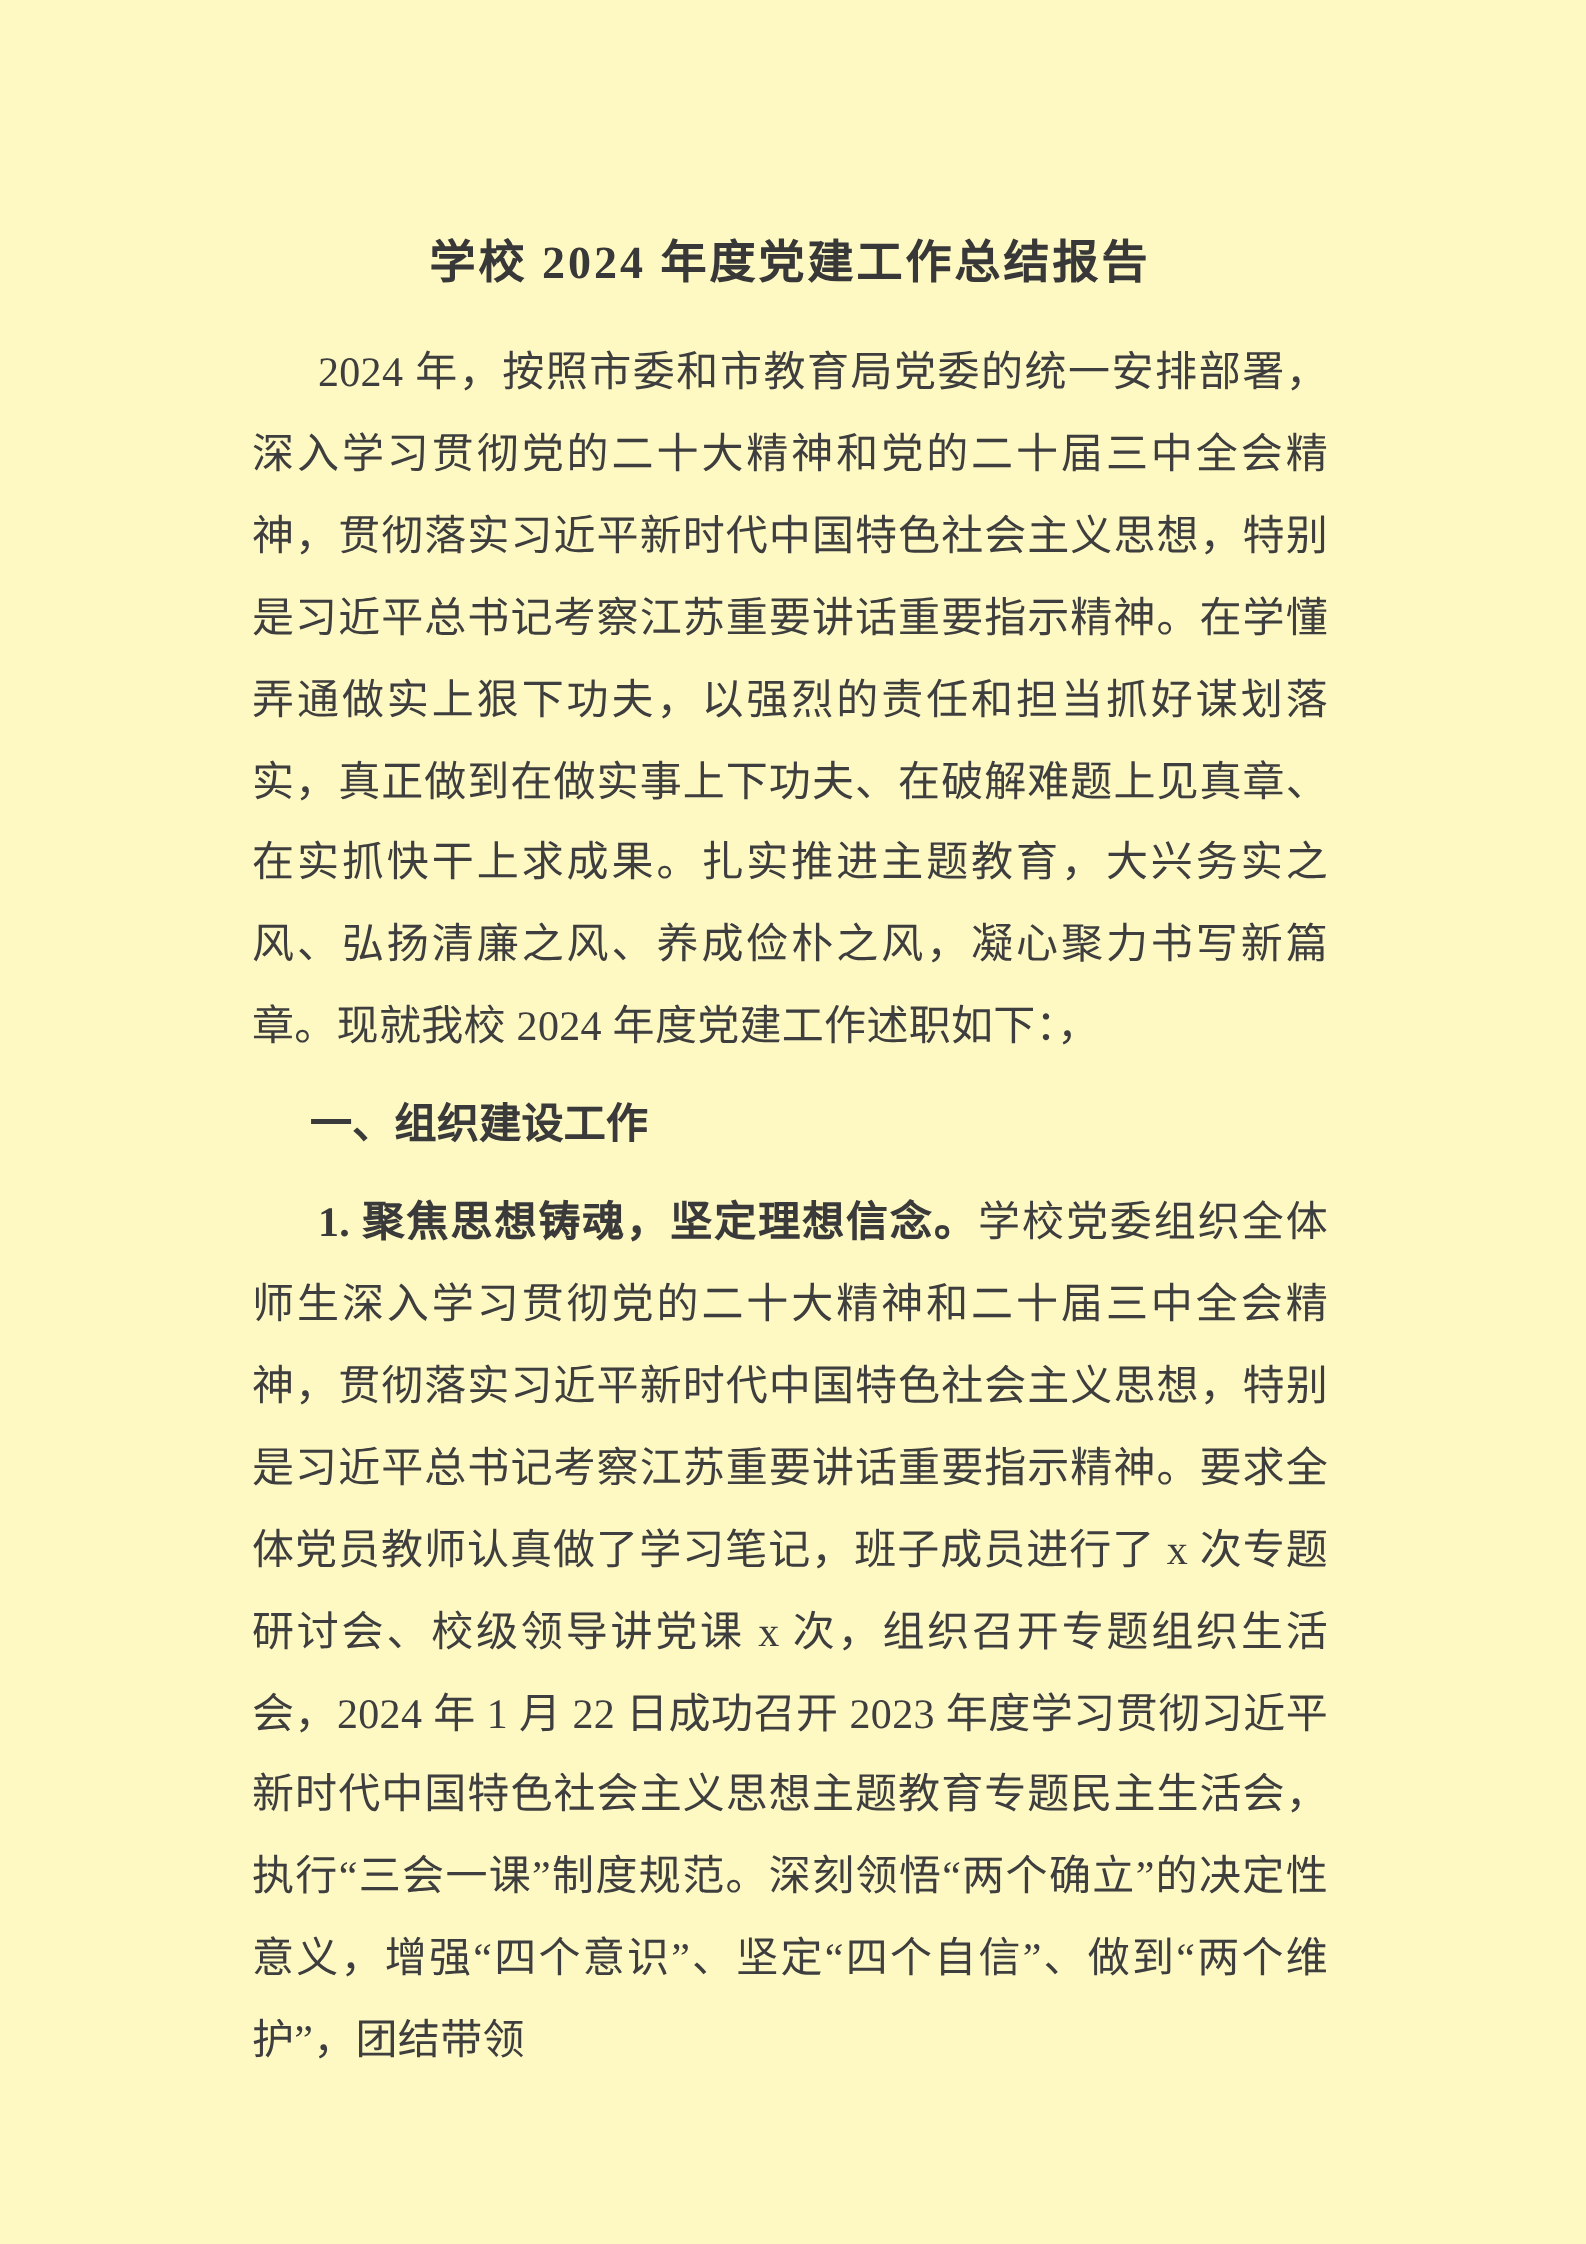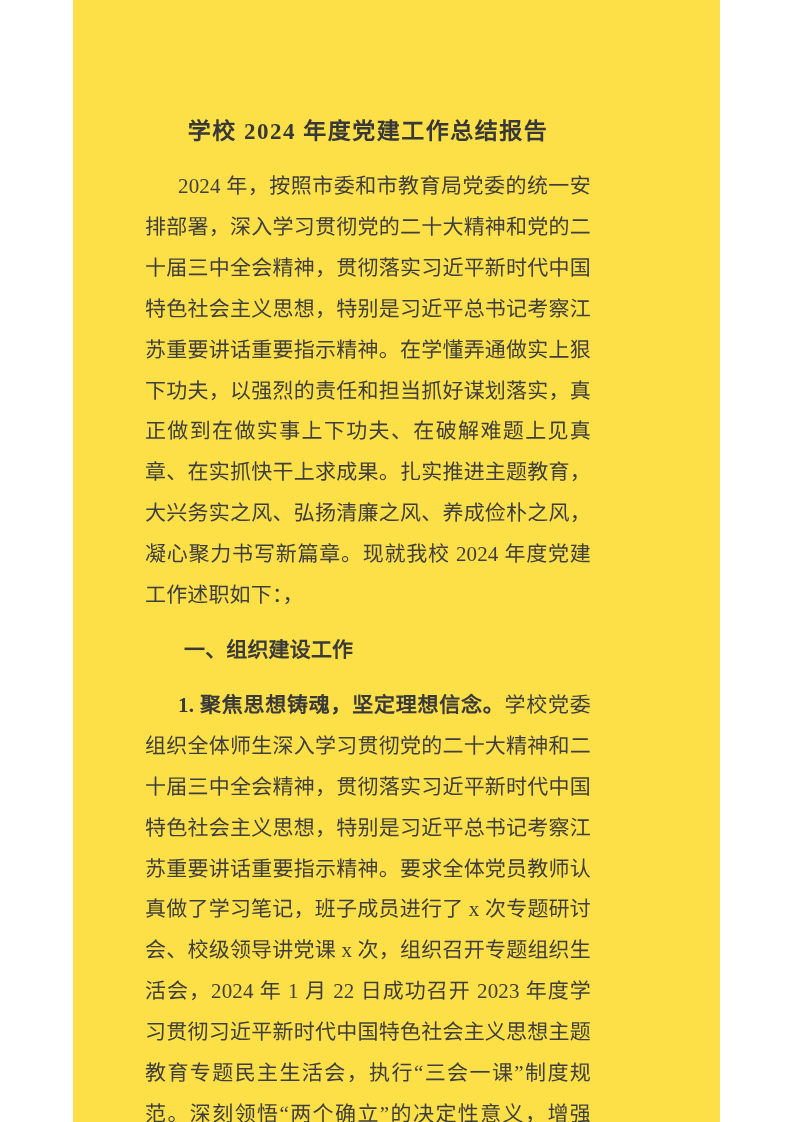--- a/index.html
+++ b/index.html
@@ -2,26 +2,26 @@
 <html lang="zh-CN"><head>
 <meta charset="utf-8">
 <style>
   html, body {
     margin: 0;
     padding: 0;
     background: #ffffff;
   }
   .page {
     position: relative;
-    width: 647px;
+    width: 793px;
     height: 1122px;
     margin: 0 auto;
-    background: #fde047;
+    background: #fef9c3;
     box-sizing: border-box;
-    padding: 111px 121px 0 64px;
+    padding: 111px 121px 0 118px;
     font-family: "Liberation Serif", "DejaVu Serif", serif;
     color: #3e3e3e;
     overflow: hidden;
   }
   .doc-title {
     margin: 0 0 13px 0;
     font-size: 23px;
     font-weight: bold;
     line-height: 42px;
     text-align: center;
@@ -33,21 +33,21 @@
     margin: 8px;
     font-size: 21px;
     line-height: 40.9px;
     letter-spacing: 0.15px;
     text-align: justify;
     text-justify: inter-ideograph;
     text-indent: 33px;
     word-break: break-all;
   }
   .section-heading {
-    margin: 14px;
+    margin: 4px;
     font-size: 21px;
     line-height: 40.9px;
     letter-spacing: 0.15px;
     text-indent: 33px;
     font-weight: bold;
     color: #3a3a3a;
   }
   .para .lead {
     font-weight: bold;
     color: #3a3a3a;

